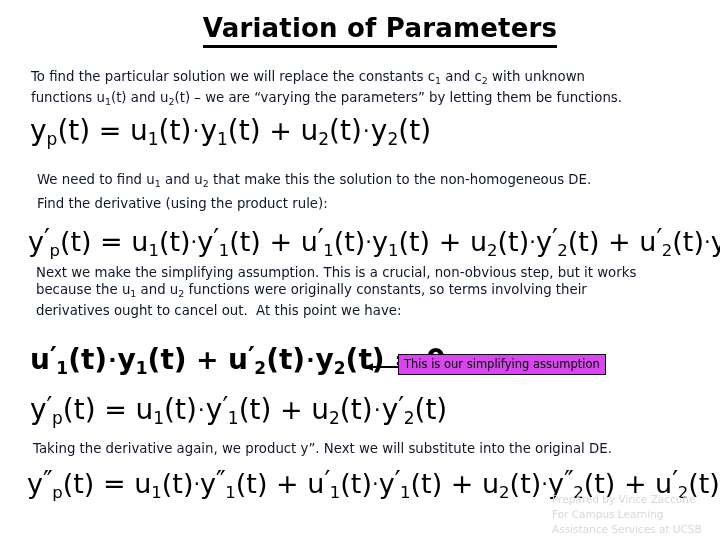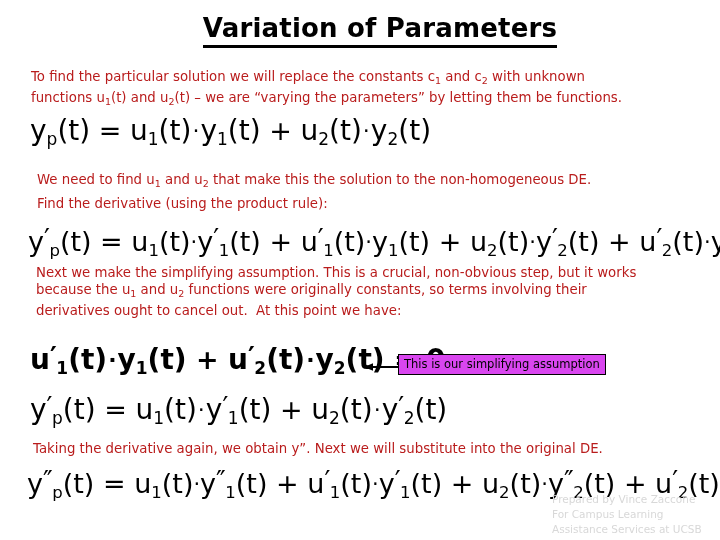--- a/index.html
+++ b/index.html
@@ -42,21 +42,21 @@
     padding-bottom: 2px;
     display: inline-block;
   }
 
   
   .para {
     position: absolute;
     font-family: "DejaVu Sans", "Liberation Sans", sans-serif;
     font-size: 13.3px;
     line-height: 17px;
-    color: #b91c1c;
+    color: #0f172a;
     white-space: pre-wrap;
   }
   .para sub {
     font-size: 9.5px;
     vertical-align: -0.28em;
   }
 
   #para-intro   { left: 31px;  top: 68px;  width: 650px; }
   #para-needfind{ left: 37px;  top: 171px; width: 650px; }
   #para-derivative { left: 37px; top: 195px; width: 650px; }
@@ -163,19 +163,19 @@
   <svg class="callout-arrow" viewBox="0 0 36 10">
     <line x1="8" y1="5" x2="36" y2="5" stroke="#000000" stroke-width="2"></line>
     <polygon points="0,5 9,1.2 9,8.8" fill="#000000"></polygon>
   </svg>
   <div class="callout-box">
     <span>This is our simplifying assumption</span>
   </div>
 
   <div class="eq" id="eq-ypsimp"><span class="v">y</span><span class="pr">′</span><sub>p</sub><span class="v">(t)</span><span class="op"> = </span><span class="v">u</span><sub>1</sub><span class="v">(t)</span><span class="dot">·</span><span class="v">y</span><span class="pr">′</span><sub>1</sub><span class="v">(t)</span><span class="op"> + </span><span class="v">u</span><sub>2</sub><span class="v">(t)</span><span class="dot">·</span><span class="v">y</span><span class="pr">′</span><sub>2</sub><span class="v">(t)</span></div>
 
-  <div class="para" id="para-again">Taking the derivative again, we obtain y”. Next we will substitute into the original DE.</div>
+  <div class="para" id="para-again">Taking the derivative again, we product y”. Next we will substitute into the original DE.</div>
 
   <div class="eq" id="eq-ypdbl"><span class="v">y</span><span class="pr">″</span><sub>p</sub><span class="v">(t)</span><span class="op"> = </span><span class="v">u</span><sub>1</sub><span class="v">(t)</span><span class="dot">·</span><span class="v">y</span><span class="pr">″</span><sub>1</sub><span class="v">(t)</span><span class="op"> + </span><span class="v">u</span><span class="pr">′</span><sub>1</sub><span class="v">(t)</span><span class="dot">·</span><span class="v">y</span><span class="pr">′</span><sub>1</sub><span class="v">(t)</span><span class="op"> + </span><span class="v">u</span><sub>2</sub><span class="v">(t)</span><span class="dot">·</span><span class="v">y</span><span class="pr">″</span><sub>2</sub><span class="v">(t)</span><span class="op"> + </span><span class="v">u</span><span class="pr">′</span><sub>2</sub><span class="v">(t)</span><span class="dot">·</span></div>
 
   <div class="watermark"><span>Prepared by Vince Zaccone</span><br><span>For Campus Learning</span><br><span>Assistance Services at UCSB</span></div>
 
 </div>
 
 </body></html>

